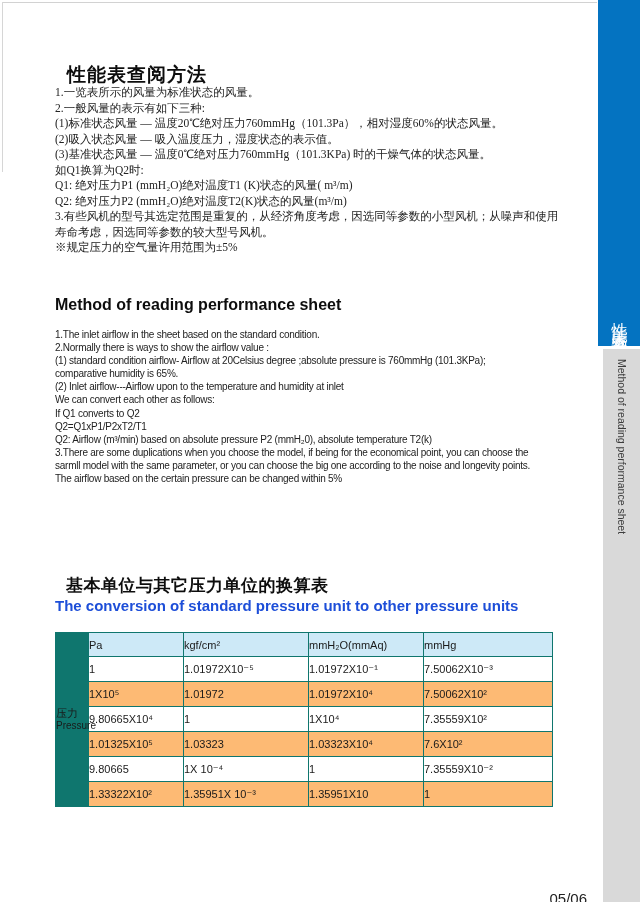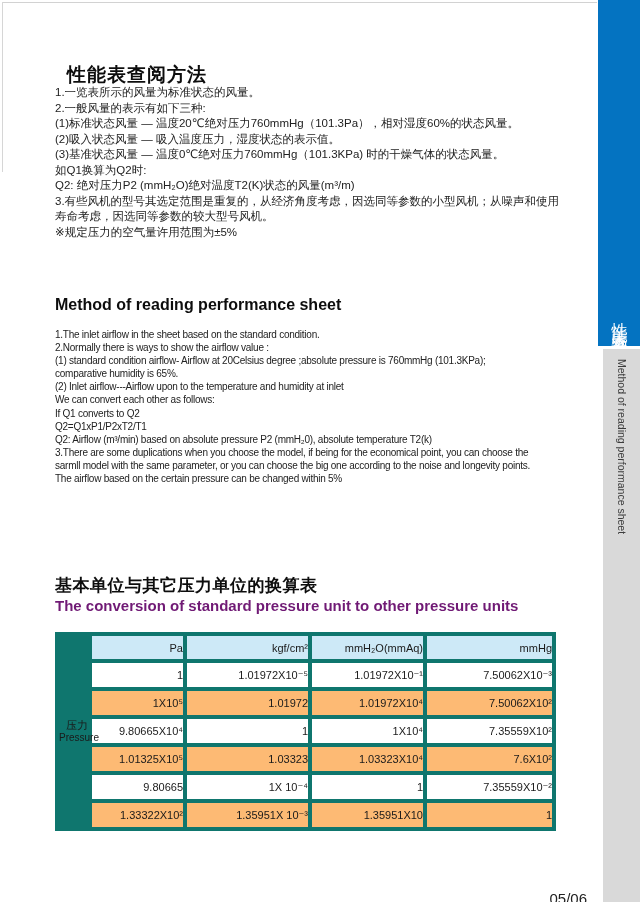--- a/index.html
+++ b/index.html
@@ -5,34 +5,34 @@
   html,body{margin:0;padding:0;}
   body{
     width:640px;height:902px;position:relative;background:#ffffff;overflow:hidden;
     font-family:"Liberation Sans","DejaVu Sans",sans-serif;color:#1b1b1b;
   }
   .edge-top{position:absolute;left:2px;top:2px;width:595px;height:1px;background:#d2d2d2;}
   .edge-left{position:absolute;left:2px;top:2px;width:1px;height:170px;background:#d6d6d6;}
 
   .cn-title{position:absolute;left:55px;top:50px;margin:12px;font-size:19px;font-weight:bold;color:#0d0d0d;letter-spacing:1px;}
   .cn-body{position:absolute;left:55px;top:85px;width:543px;overflow:hidden;}
-  .cn-body .ln{font-size:11.5px;line-height:15.5px;white-space:nowrap;color:#222;}
+  .cn-body .ln{font-size:11.5px;line-height:15.5px;white-space:nowrap;color:#222;font-family:Liberation Serif, serif;}
 
   .en-title{position:absolute;left:55px;top:296px;margin:0;font-size:16px;font-weight:bold;color:#0d0d0d;}
   .en-body{position:absolute;left:55px;top:328px;width:543px;overflow:hidden;}
   .en-body .ln{font-size:10px;letter-spacing:-0.25px;line-height:13.1px;white-space:nowrap;color:#222;}
 
-  .conv-title-cn{position:absolute;left:55px;top:574px;margin:0;font-size:17px;font-weight:bold;color:#0d0d0d;letter-spacing:0.5px;}
-  .conv-title-en{position:absolute;left:55px;top:597px;margin:0;font-size:15px;font-weight:bold;color:#701a75;}
+  .conv-title-cn{position:absolute;left:66px;top:574px;margin:0;font-size:17px;font-weight:bold;color:#0d0d0d;letter-spacing:0.5px;}
+  .conv-title-en{position:absolute;left:55px;top:597px;margin:0;font-size:15px;font-weight:bold;color:#1d4ed8;}
 
   table.conv-table{
     position:absolute;left:55px;top:632px;width:497px;
     border-collapse:collapse;table-layout:fixed;
   }
-  .conv-table td{border:4px solid #0f766e;text-align:right;font-size:11px;color:#1a1a1a;padding:0;}
+  .conv-table td{border:1px solid #0f766e;text-align:left;font-size:11px;color:#1a1a1a;padding:0;}
   .conv-table tr.head td.hd{height:23px;background:#cde9f7;}
   .conv-table tr.data td{height:24px;background:#ffffff;}
   .conv-table tr.data.alt td{background:#fdba74;}
   .conv-table td.side{background:#0f766e;font-size:11px;line-height:1.2;vertical-align:middle;}
   .conv-table td.side .side-en{font-size:10px;}
 
   .page-num{position:absolute;top:854px;left:505px;width:82px;text-align:right;font-size:15px;color:#222;margin-top:36px;}
 
   .tab-blue{position:absolute;left:598px;top:0;width:42px;height:346px;background:#0473c1;}
   .tab-cn-text{
@@ -53,20 +53,21 @@
 
 <h1 class="cn-title">性能表查阅方法</h1>
 
 <div class="cn-body">
   <div class="ln">1.一览表所示的风量为标准状态的风量。</div>
   <div class="ln">2.一般风量的表示有如下三种:</div>
   <div class="ln">(1)标准状态风量 — 温度20℃绝对压力760mmHg（101.3Pa），相对湿度60%的状态风量。</div>
   <div class="ln">(2)吸入状态风量 — 吸入温度压力，湿度状态的表示值。</div>
   <div class="ln">(3)基准状态风量 — 温度0℃绝对压力760mmHg（101.3KPa) 时的干燥气体的状态风量。</div>
   <div class="ln">如Q1换算为Q2时:</div>
+  <div class="ln">Q1: 绝对压力P1 (mmH₂O)绝对温度T1 (K)状态的风量( m³/m)</div>
   <div class="ln">Q2: 绝对压力P2 (mmH₂O)绝对温度T2(K)状态的风量(m³/m)</div>
   <div class="ln">3.有些风机的型号其选定范围是重复的，从经济角度考虑，因选同等参数的小型风机；从噪声和使用</div>
   <div class="ln">寿命考虑，因选同等参数的较大型号风机。</div>
   <div class="ln">※规定压力的空气量许用范围为±5%</div>
 </div>
 
 <h2 class="en-title">Method of reading performance sheet</h2>
 
 <div class="en-body">
   <div class="ln">1.The inlet airflow in the sheet based on the standard condition.</div>

